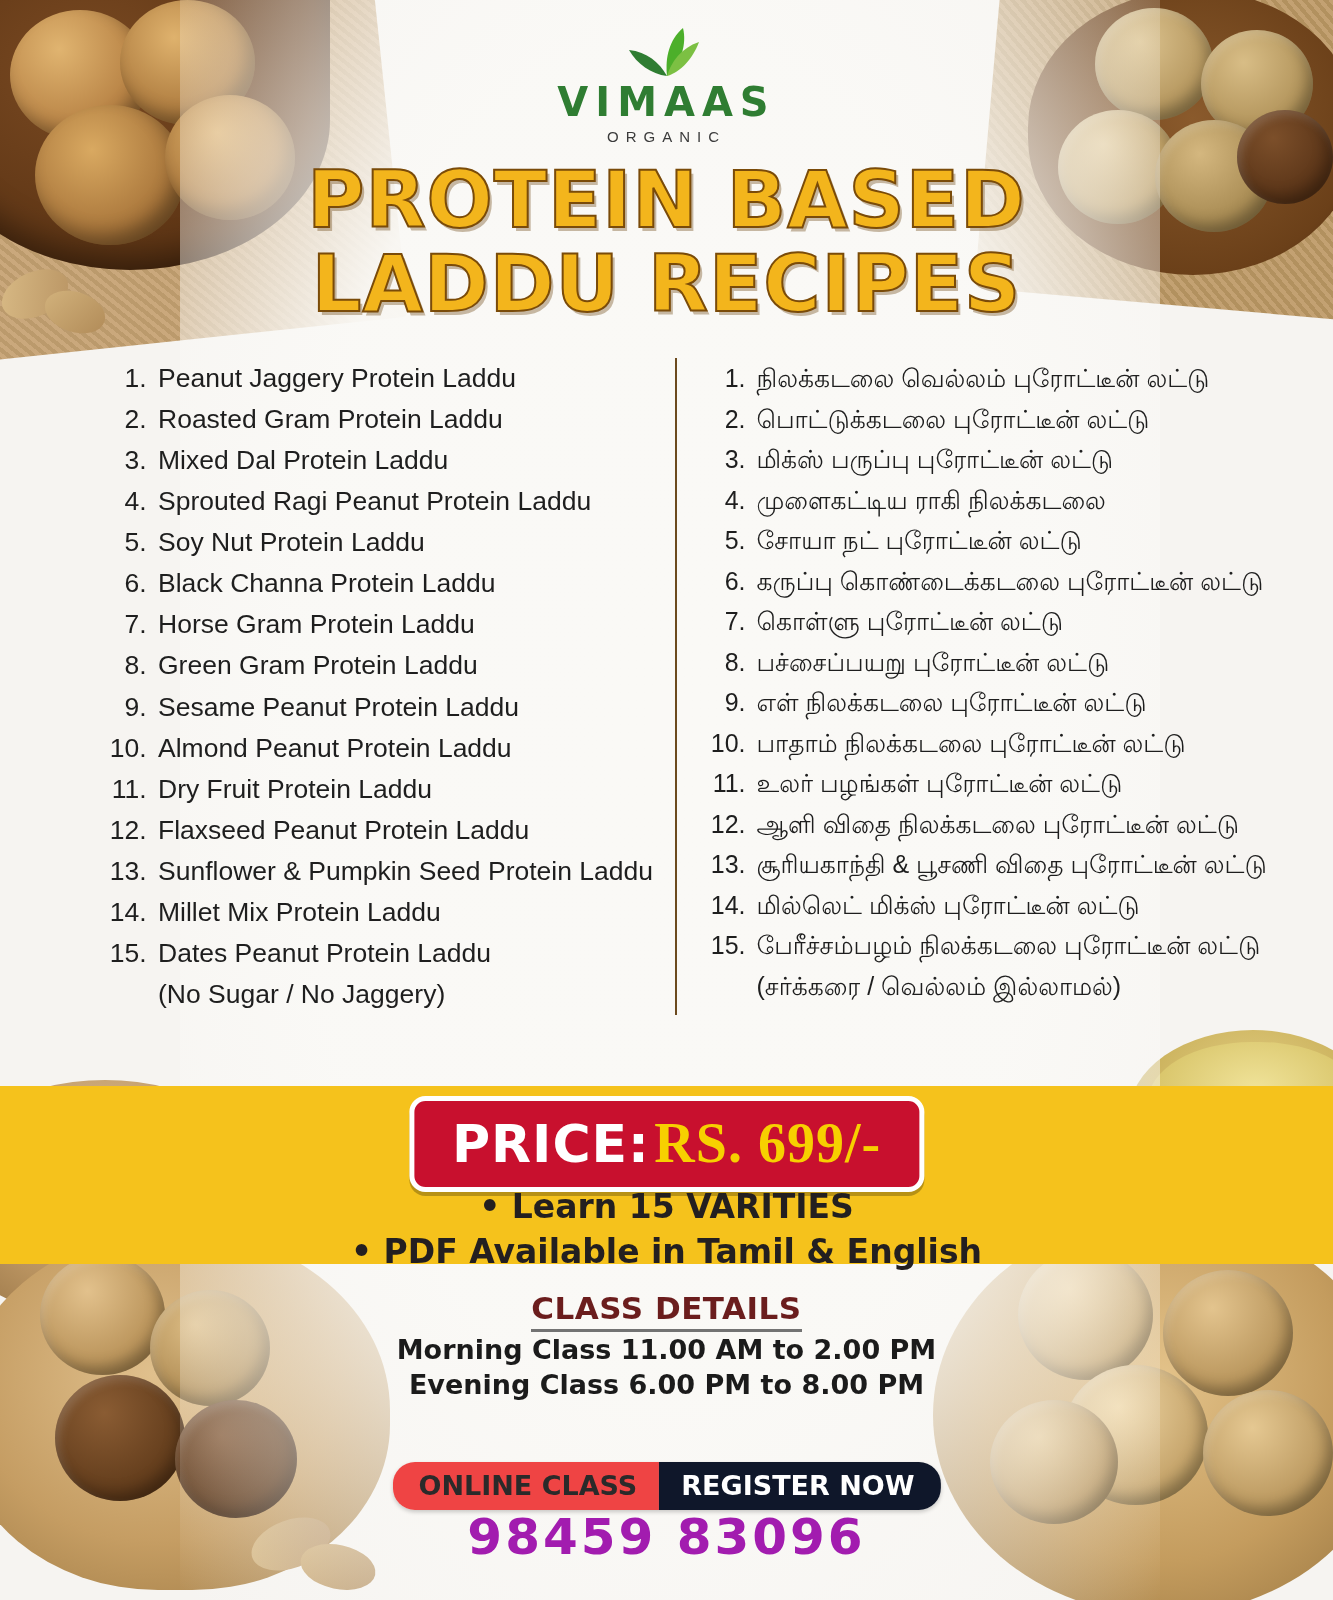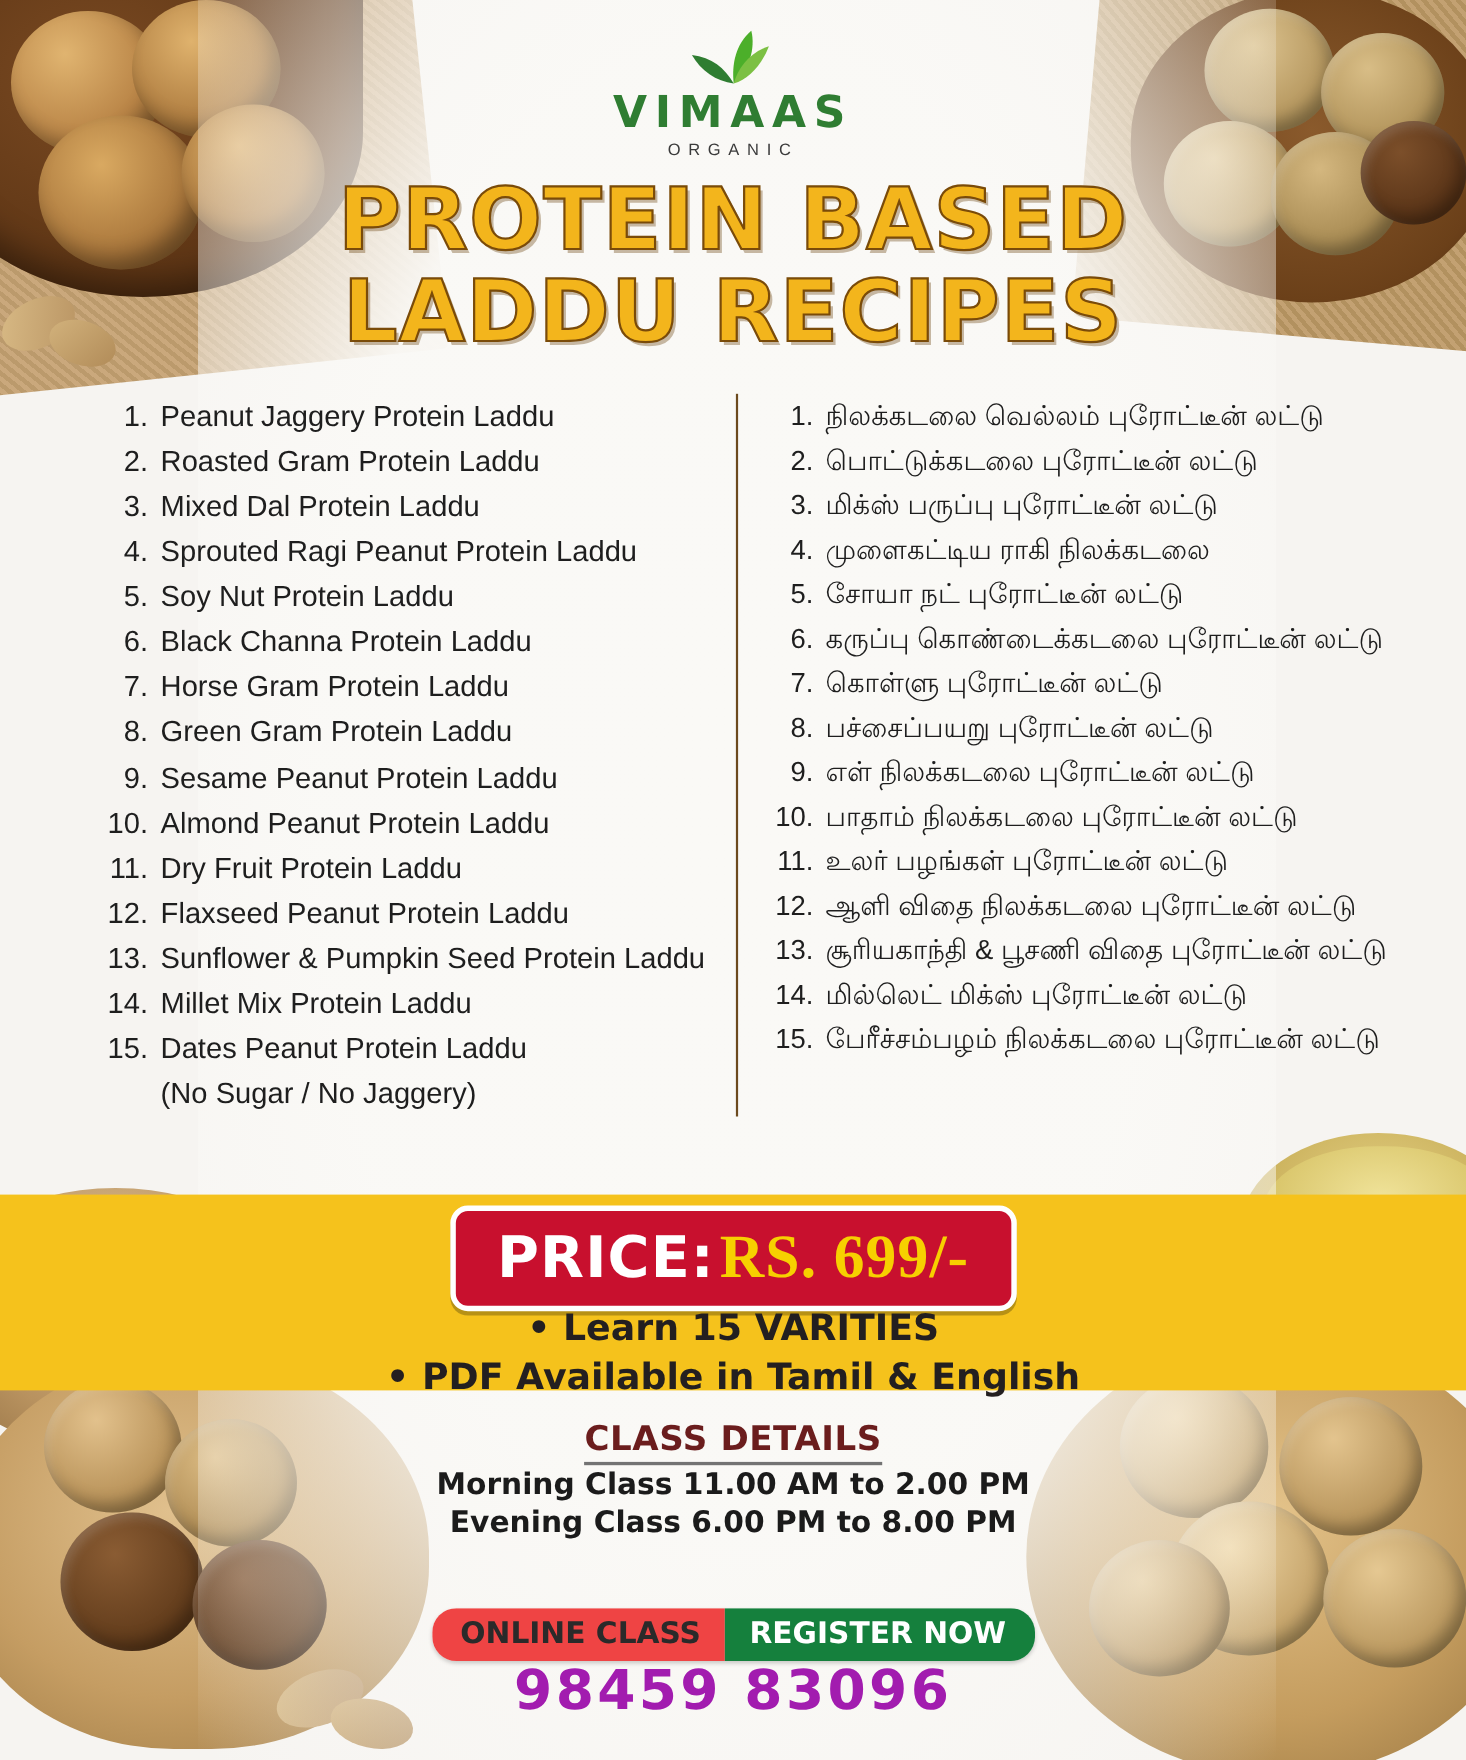--- a/index.html
+++ b/index.html
@@ -141,21 +141,21 @@
     color: #f3b51c;
     -webkit-text-stroke: 2px #7a4b09;
     text-shadow: 3px 4px 0 rgba(100,60,5,.35);
     margin: 0;
     padding: 4px 0;
   }
 
   
   .lists {
     position: absolute;
-    left: 44px; right: 40px; top: 358px;
+    left: 56px; right: 40px; top: 358px;
     display: flex;
     z-index: 5;
   }
   .col {
     flex: 1 1 50%;
     padding: 0 18px;
   }
   .col.left { padding-left: 70px; }
   .col.right {
     border-left: 2px solid #6c4a1e;
@@ -274,21 +274,21 @@
   }
   .cta .online {
     background: #ef4444;
     color: #2a2a2a;
     font-family: "DejaVu Sans", sans-serif;
     font-weight: bold;
     font-size: 27px;
     padding: 8px 22px 9px 26px;
   }
   .cta .register {
-    background: #15803d;
+    background: #0f172a;
     color: #ffffff;
     font-family: "DejaVu Sans", sans-serif;
     font-weight: bold;
     font-size: 27px;
     padding: 8px 26px 9px 22px;
   }
 
   .phone {
     position: absolute;
     left: 0; right: 0; top: 1508px;
@@ -394,20 +394,21 @@
         <li>கொள்ளு புரோட்டீன் லட்டு</li>
         <li>பச்சைப்பயறு புரோட்டீன் லட்டு</li>
         <li>எள் நிலக்கடலை புரோட்டீன் லட்டு</li>
         <li>பாதாம் நிலக்கடலை புரோட்டீன் லட்டு</li>
         <li>உலர் பழங்கள் புரோட்டீன் லட்டு</li>
         <li>ஆளி விதை நிலக்கடலை புரோட்டீன் லட்டு</li>
         <li>சூரியகாந்தி &amp; பூசணி விதை புரோட்டீன் லட்டு</li>
         <li>மில்லெட் மிக்ஸ் புரோட்டீன் லட்டு</li>
         <li>
           <span>பேரீச்சம்பழம் நிலக்கடலை புரோட்டீன் லட்டு</span>
+          <span class="sub-note">(சர்க்கரை / வெல்லம் இல்லாமல்)</span>
         </li>
       </ol>
     </div>
   </div>
 
   <div class="price-band"></div>
 
   <div class="price-pill">
     <span class="lbl">PRICE:</span>
     <span class="amt">RS. 699/-</span>

